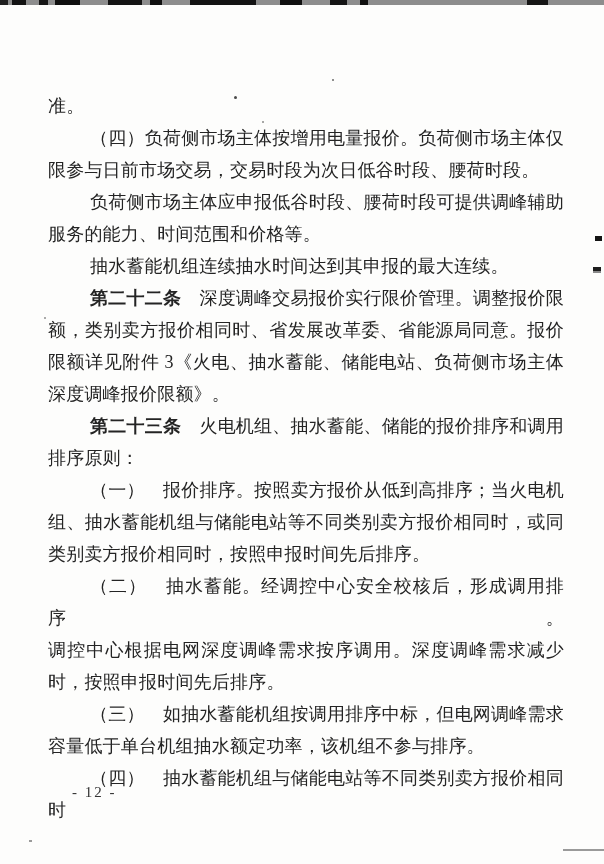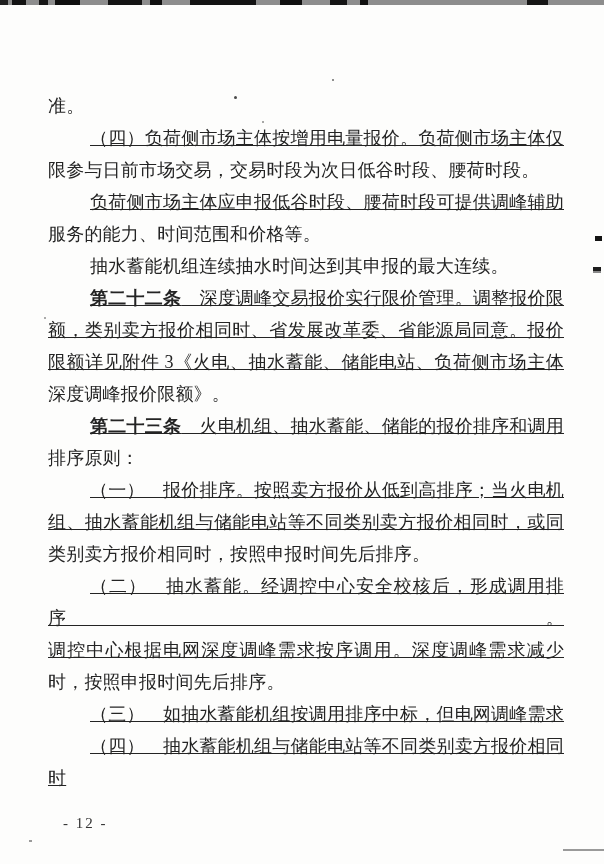--- a/index.html
+++ b/index.html
@@ -25,33 +25,32 @@
   }
   .text-block {
     position: absolute;
     left: 48px; top: 90px; width: 516px;
     font-size: 18px;
     line-height: 32px;
     letter-spacing: 0.2px;
   }
   .line { text-align: justify; text-align-last: left; }
   .line.indent { text-indent: 42px; }
-  .line.fill { text-align-last: justify; text-decoration: underline; }
+  .line.fill { text-align-last: justify; }
   .lead-bold {
     font-weight: bold;
     font-family: "Liberation Sans", "DejaVu Sans", sans-serif;
   }
   .page-number {
     position: absolute;
-    left: 63px; top: 784px;
+    left: 72px; top: 784px;
     font-size: 15px;
     letter-spacing: 2px;
     color: #333333;
     font-family: "Liberation Serif", "DejaVu Serif", serif;
-    margin-top: 31px;
   }
   
   .artifact { position: absolute; }
   .mark-right-1 { left: 595px; top: 236px; width: 7px; height: 5px; background: #141414; }
   .mark-right-2 { left: 593px; top: 267px; width: 8px; height: 4px; background: #1d1d1d; border-bottom: 2px solid #8a8a8a; }
   .line-bottom-right { left: 563px; top: 849px; width: 41px; height: 2px; background: #9a9a9a; }
   .speck-1 { left: 234px; top: 96px;  width: 3px; height: 3px; background: #4a4a4a; border-radius: 50%; }
   .speck-2 { left: 262px; top: 121px; width: 2px; height: 2px; background: #8a8a8a; border-radius: 50%; }
   .speck-3 { left: 332px; top: 79px;  width: 2px; height: 2px; background: #6a6a6a; border-radius: 50%; }
   .speck-4 { left: 29px;  top: 840px; width: 3px; height: 2px; background: #9a9a9a; }
@@ -78,20 +77,21 @@
       <div class="line">深度调峰报价限额》。</div>
       <div class="line indent fill"><span class="lead-bold">第二十三条</span>　火电机组、抽水蓄能、储能的报价排序和调用</div>
       <div class="line">排序原则：</div>
       <div class="line indent fill">（一）　报价排序。按照卖方报价从低到高排序；当火电机</div>
       <div class="line fill">组、抽水蓄能机组与储能电站等不同类别卖方报价相同时，或同</div>
       <div class="line">类别卖方报价相同时，按照申报时间先后排序。</div>
       <div class="line indent fill">（二）　抽水蓄能。经调控中心安全校核后，形成调用排序。</div>
       <div class="line fill">调控中心根据电网深度调峰需求按序调用。深度调峰需求减少</div>
       <div class="line">时，按照申报时间先后排序。</div>
       <div class="line indent fill">（三）　如抽水蓄能机组按调用排序中标，但电网调峰需求</div>
+      <div class="line">容量低于单台机组抽水额定功率，该机组不参与排序。</div>
       <div class="line indent fill">（四）　抽水蓄能机组与储能电站等不同类别卖方报价相同时</div>
     </div>
 
   <div class="page-number">- 12 -</div>
 
   <div class="artifact mark-right-1"></div>
   <div class="artifact mark-right-2"></div>
   <div class="artifact line-bottom-right"></div>
   <div class="artifact speck-1"></div>
   <div class="artifact speck-2"></div>

